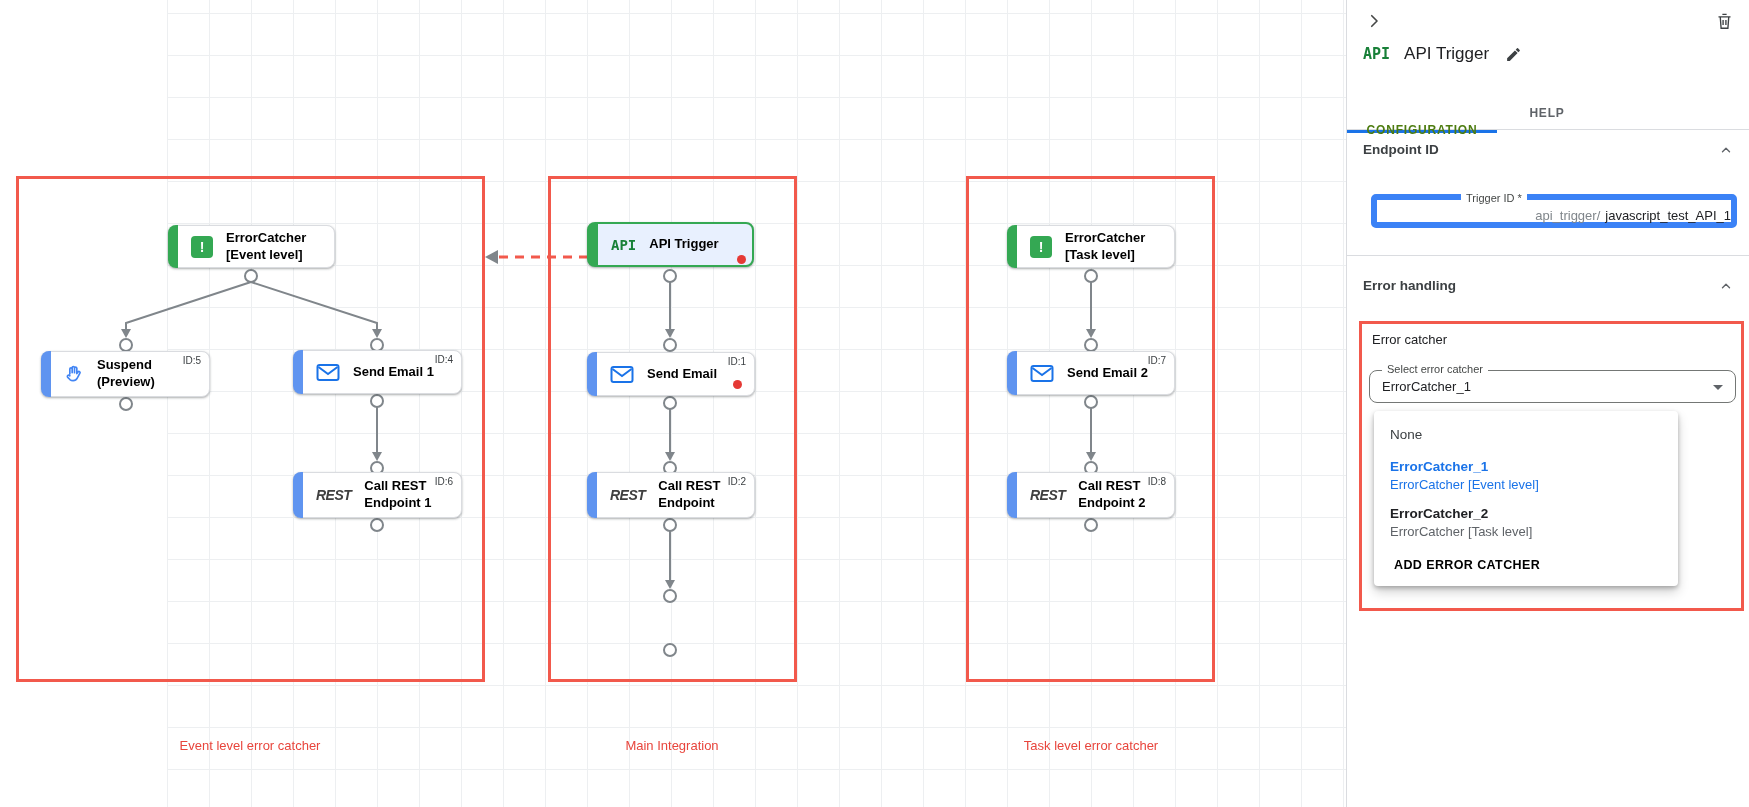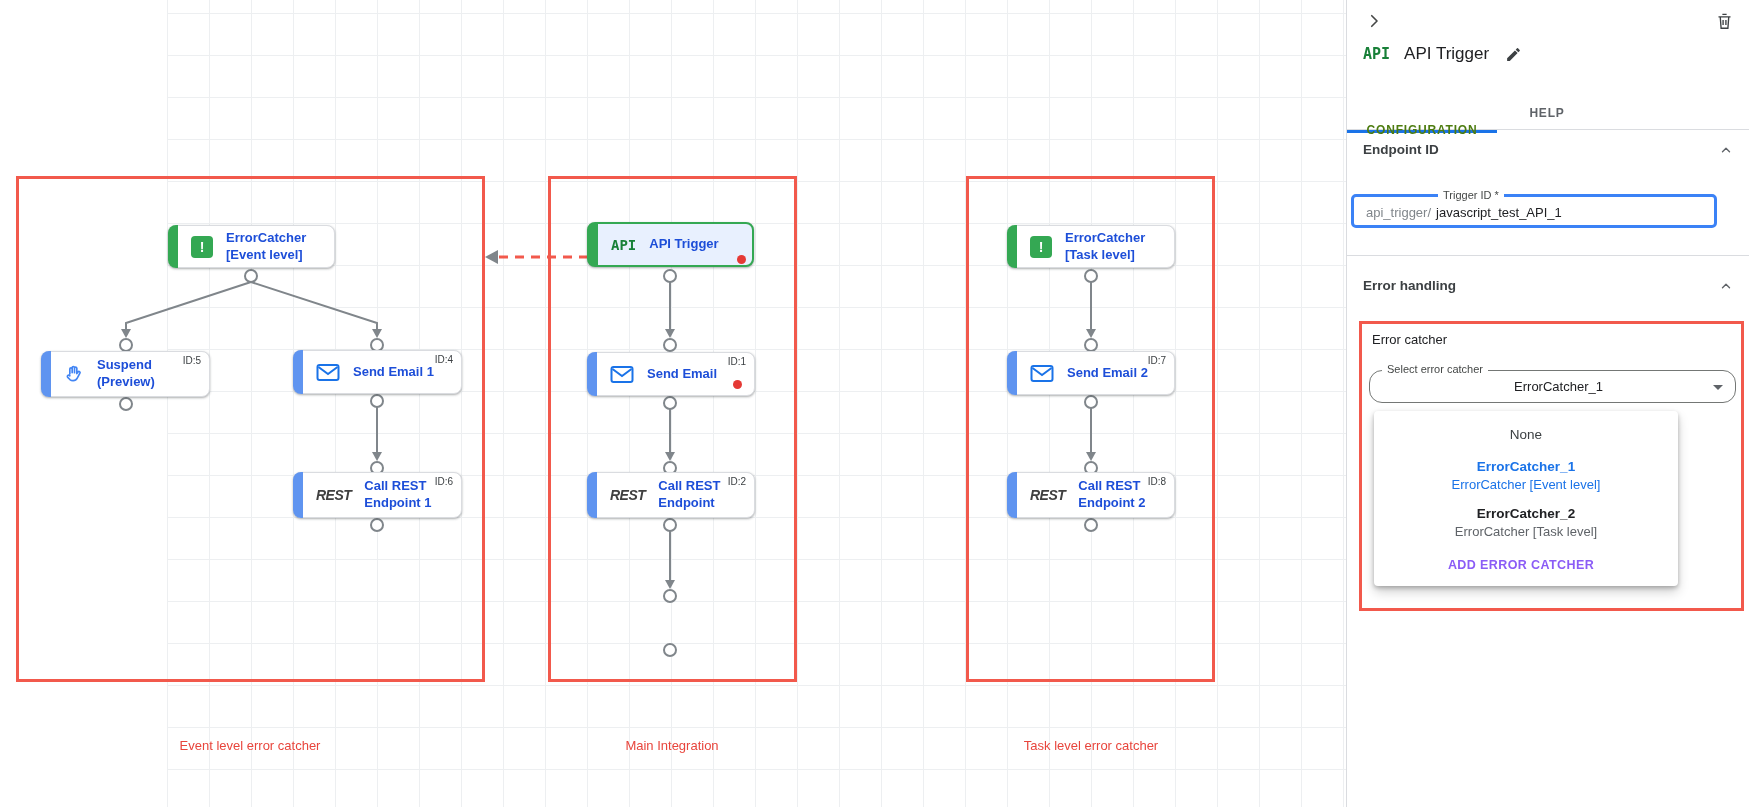--- a/index.html
+++ b/index.html
@@ -20,21 +20,21 @@
   .dashline{stroke:#f2594c;stroke-width:3;stroke-dasharray:9 7;}
   .dashhead{fill:#f2594c;}
   .caption{position:absolute;top:738px;transform:translateX(-50%);font-size:13px;color:#e8453c;z-index:4;white-space:nowrap;}
 
   .node{position:absolute;background:#fff;border:1px solid #dadce0;border-radius:8px;
         box-shadow:0 1px 2px rgba(60,64,67,.3),0 1px 3px rgba(60,64,67,.15);
         display:flex;align-items:center;box-sizing:border-box;z-index:3;}
   .node .bar{position:absolute;left:-1px;top:-1px;bottom:-1px;width:10px;border-radius:8px 0 0 8px;}
   .bar.green{background:#34a853;} .bar.blue{background:#5f94f0;}
   .node .nicon{margin-left:22px;display:flex;align-items:center;justify-content:center;flex:0 0 auto;}
-  .node .nlabel{margin-left:13px;font-size:13px;font-weight:bold;color:#1d4ed8;
+  .node .nlabel{margin-left:13px;font-size:13px;font-weight:bold;color:#000000;
                 white-space:pre-line;line-height:1.3;}
   .node .nid{position:absolute;top:3px;right:8px;font-size:10px;font-weight:normal;color:#3c4043;}
   .node.trigger{background:#e8f0fe;border:2px solid #34a853;}
   .ec-icon{width:22px;height:22px;border-radius:4px;background:#34a853;color:#fff;font-weight:bold;
            font-size:14px;display:flex;align-items:center;justify-content:center;}
   .badge-api{font-family:"DejaVu Sans Mono",monospace;font-weight:bold;font-size:14px;color:#188038;}
   .badge-rest{font-weight:bold;font-style:italic;font-size:14px;color:#404040;letter-spacing:-0.5px;}
   .dot{position:absolute;width:9px;height:9px;border-radius:50%;background:#e53935;z-index:5;}
 
   
@@ -48,49 +48,49 @@
   .p-pencil{margin-left:16px;cursor:pointer;display:flex;}
   .p-tabs{position:absolute;left:0;top:96px;width:100%;height:34px;display:flex;
           border-bottom:1px solid #dadce0;box-sizing:border-box;}
   .tab{font-size:12px;font-weight:bold;letter-spacing:.8px;display:flex;align-items:center;
        justify-content:center;cursor:pointer;}
   .tab.active{width:150px;color:#4d7c0f;border-bottom:3px solid #1a73e8;box-sizing:border-box;margin-top:34px;}
   .tab.inactive{width:80px;margin-left:10px;color:#5f6368;}
   .sec-head{position:absolute;left:16px;right:16px;display:flex;align-items:center;
             justify-content:space-between;font-size:13.5px;font-weight:bold;color:#3c4043;cursor:pointer;}
   .p-hr{position:absolute;left:0;width:100%;border-top:1px solid #dadce0;}
-  .field{position:absolute;left:4px;top:194px;width:366px;height:34px;border:3px solid #3b82f6;
+  .field{position:absolute;left:24px;top:194px;width:366px;height:34px;border:6px solid #3b82f6;
          border-radius:5px;box-sizing:border-box;background:#fff;}
   .notch{position:absolute;top:-8px;background:#fff;padding:0 5px;font-size:11px;color:#444746;white-space:nowrap;}
   .field .notch{left:84px;}
-  .field-text{padding:8px 0 0 12px;font-size:13px;white-space:nowrap;}
+  .field-text{padding:8px 0 0 12px;font-size:13px;white-space:nowrap;text-align:right;}
   .f-prefix{color:#80868b;} .f-value{color:#202124;margin-left:5px;}
 
   .redbox{position:absolute;left:12px;top:321px;width:385px;height:290px;border:3px solid #f2594c;
-          box-sizing:border-box;text-align:center;}
+          box-sizing:border-box;}
   .ec-group-label{position:absolute;left:10px;top:8px;font-size:13px;color:#202124;}
   .select{position:absolute;left:7px;top:46px;width:367px;height:33px;border:1px solid #747775;
-          border-radius:13px;box-sizing:border-box;background:#fff;cursor:pointer;}
+          border-radius:8px;box-sizing:border-box;background:#fff;cursor:pointer;}
   .select .notch{left:12px;}
   .sel-value{padding:8px 0 0 12px;font-size:13px;color:#202124;}
   .sel-arrow{position:absolute;right:12px;top:14px;width:0;height:0;
              border-left:5px solid transparent;border-right:5px solid transparent;
              border-top:5px solid #5f6368;}
   .menu{position:absolute;left:12px;top:87px;width:304px;background:#fff;border-radius:4px;
         box-shadow:0 2px 4px rgba(0,0,0,.25),0 6px 12px rgba(0,0,0,.18);padding:6px 0 14px;
         box-sizing:border-box;}
   .mi-none{padding:10px 16px;font-size:13.5px;color:#3c4043;cursor:pointer;}
   .mi-opt{padding:7px 16px;cursor:pointer;}
   .mi-name{font-size:13.5px;font-weight:bold;}
   .mi-desc{font-size:13px;margin-top:3px;}
   .mi-opt.sel .mi-name,.mi-opt.sel .mi-desc{color:#1a73e8;font-weight:normal;}
   .mi-opt.sel .mi-name{font-weight:bold;}
   .mi-opt.plain .mi-name{color:#202124;} .mi-opt.plain .mi-desc{color:#5f6368;}
-  .mi-add{padding:12px 16px 0 6px;font-size:12.5px;font-weight:bold;letter-spacing:.4px;
-          color:#8b5cf6;cursor:pointer;}
+  .mi-add{padding:12px 16px 0 20px;font-size:12.5px;font-weight:bold;letter-spacing:.4px;
+          color:#000000;cursor:pointer;}
 </style>
 </head>
 <body>
 
 <div id="app">
 
   <div id="grid"></div>
 
   <div class="redrect" style="left:16px;top:176px;width:469px;height:506px;"></div>
   <div class="redrect" style="left:548px;top:176px;width:249px;height:506px;"></div>

